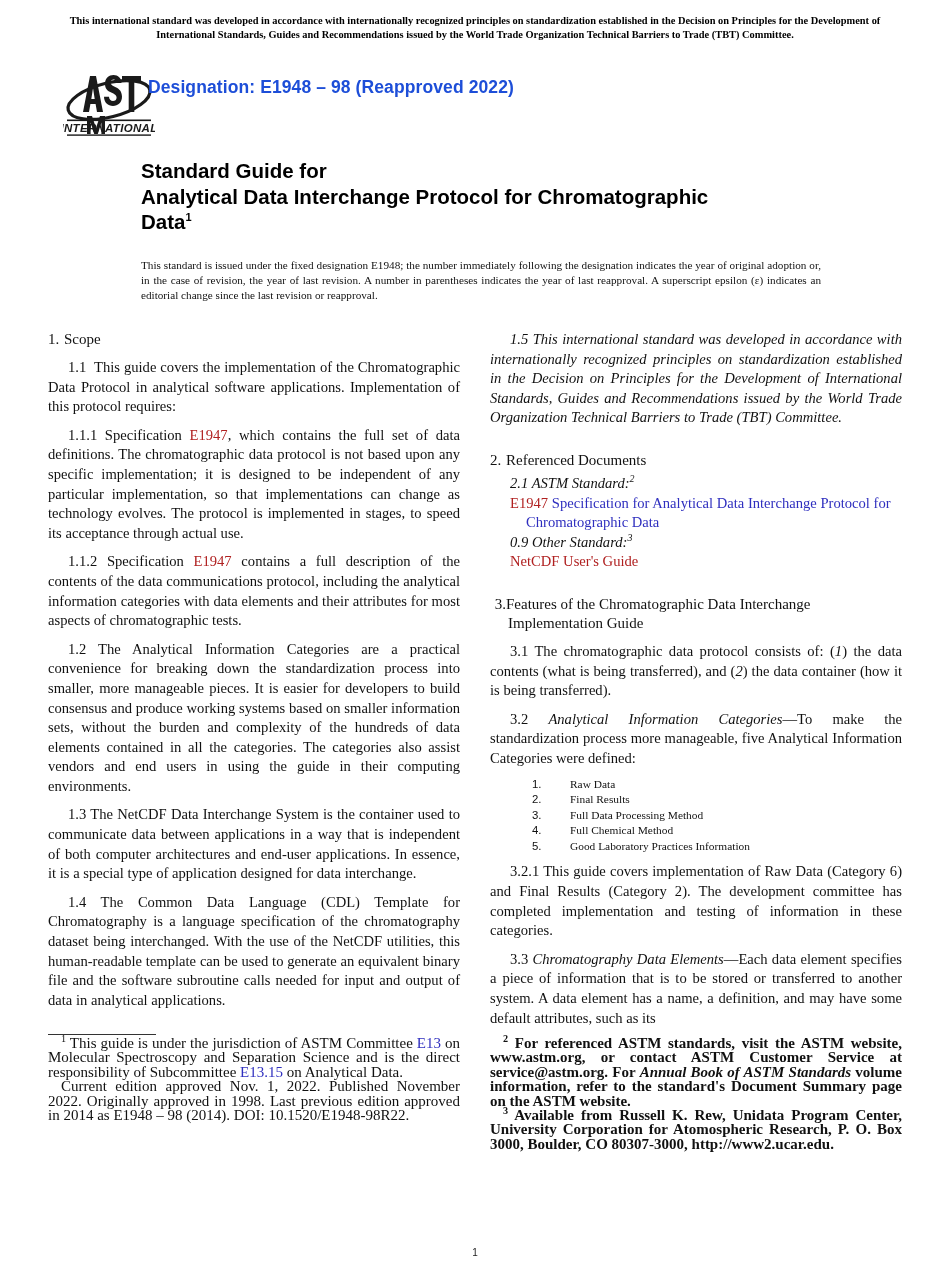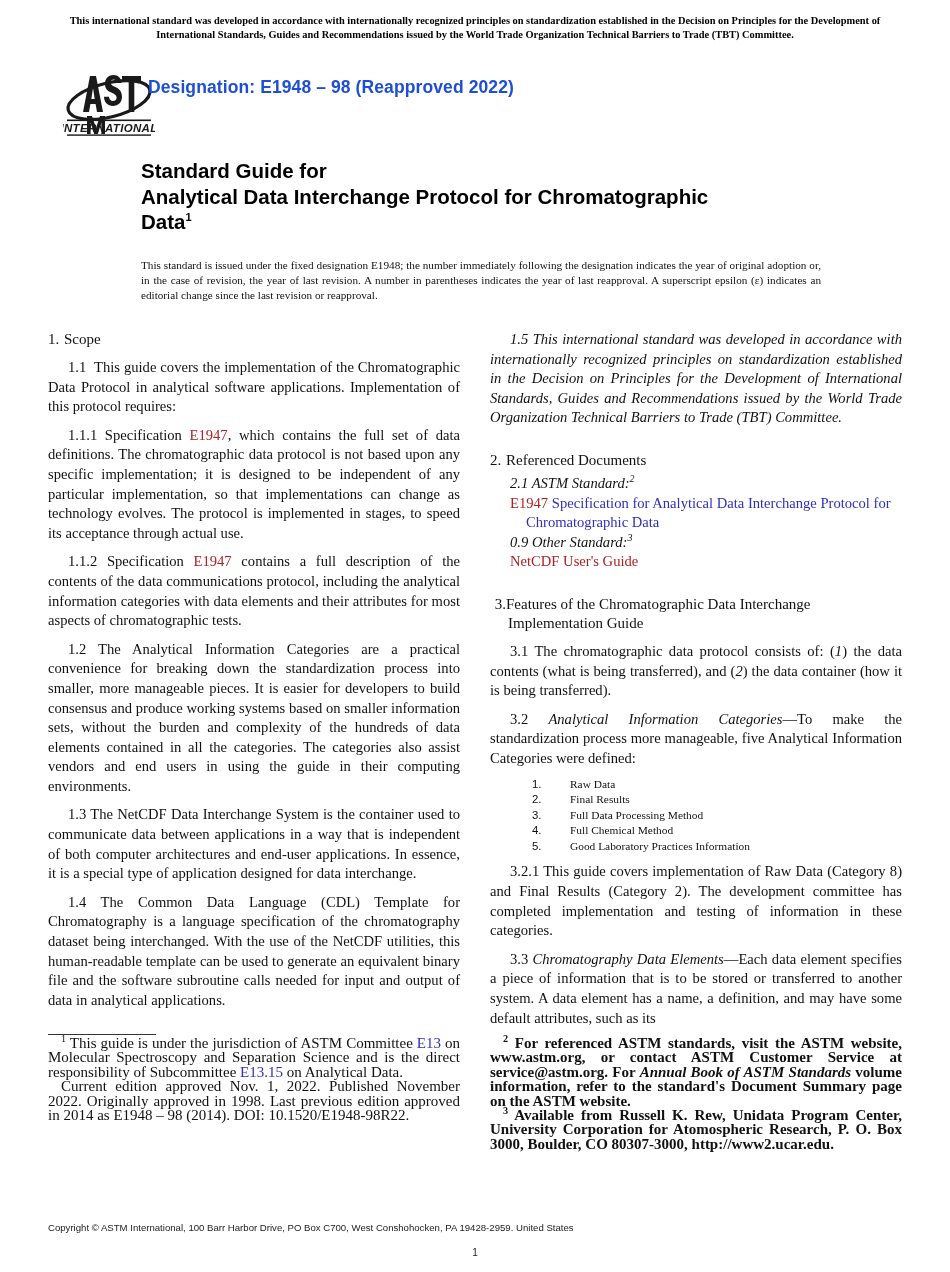--- a/index.html
+++ b/index.html
@@ -312,34 +312,33 @@
       <li>
           <span class="cat-num">4.</span>
           <span class="cat-label">Full Chemical Method</span>
         </li>
       <li>
           <span class="cat-num">5.</span>
           <span class="cat-label">Good Laboratory Practices Information</span>
         </li>
     </ul>
 
-    <p><span>3.2.1</span> <span>This guide covers implementation of Raw Data (Category 8) and Final Results (Category 2). The development committee has completed implementation and testing of information in these categories.</span></p>
+    <p><span>3.2.1</span> <span>This guide covers implementation of Raw Data (Category 6) and Final Results (Category 2). The development committee has completed implementation and testing of information in these categories.</span></p>
 
     <p class="gap"><span>3.3</span> <span class="it">Chromatography Data Elements</span><span>—Each data element specifies a piece of information that is to be stored or transferred to another system. A data element has a name, a definition, and may have some default attributes, such as its</span></p>
 
   </div>
 
   <div class="fn-rule"></div>
 
   <div class="footnote-col fn-left">
     <p><span class="sup">1</span> <span>This guide is under the jurisdiction of ASTM Committee</span> <span class="link-blue">E13</span> <span>on Molecular Spectroscopy and Separation Science and is the direct responsibility of Subcommittee</span> <span class="link-blue">E13.15</span> <span>on Analytical Data.</span></p>
     <p>Current edition approved Nov. 1, 2022. Published November 2022. Originally approved in 1998. Last previous edition approved in 2014 as E1948 – 98 (2014). DOI: 10.1520/E1948-98R22.</p>
   </div>
 
   <div class="footnote-col fn-right">
     <p><span class="sup">2</span> <span>For referenced ASTM standards, visit the ASTM website, www.astm.org, or contact ASTM Customer Service at service@astm.org. For</span> <span class="it">Annual Book of ASTM Standards</span> <span>volume information, refer to the standard's Document Summary page on the ASTM website.</span></p>
     <p><span class="sup">3</span> <span>Available from Russell K. Rew, Unidata Program Center, University Corporation for Atomospheric Research, P. O. Box 3000, Boulder, CO 80307-3000, http://www2.ucar.edu.</span></p>
   </div>
 
-  <div class="copyright">Copyright © ASTM International, 100 Barr Harbor Drive, PO Box C700, West Conshohocken, PA 19428-2959. United States</div>
   <div class="pagenum">1</div>
 
 </div>
 
 </body></html>

